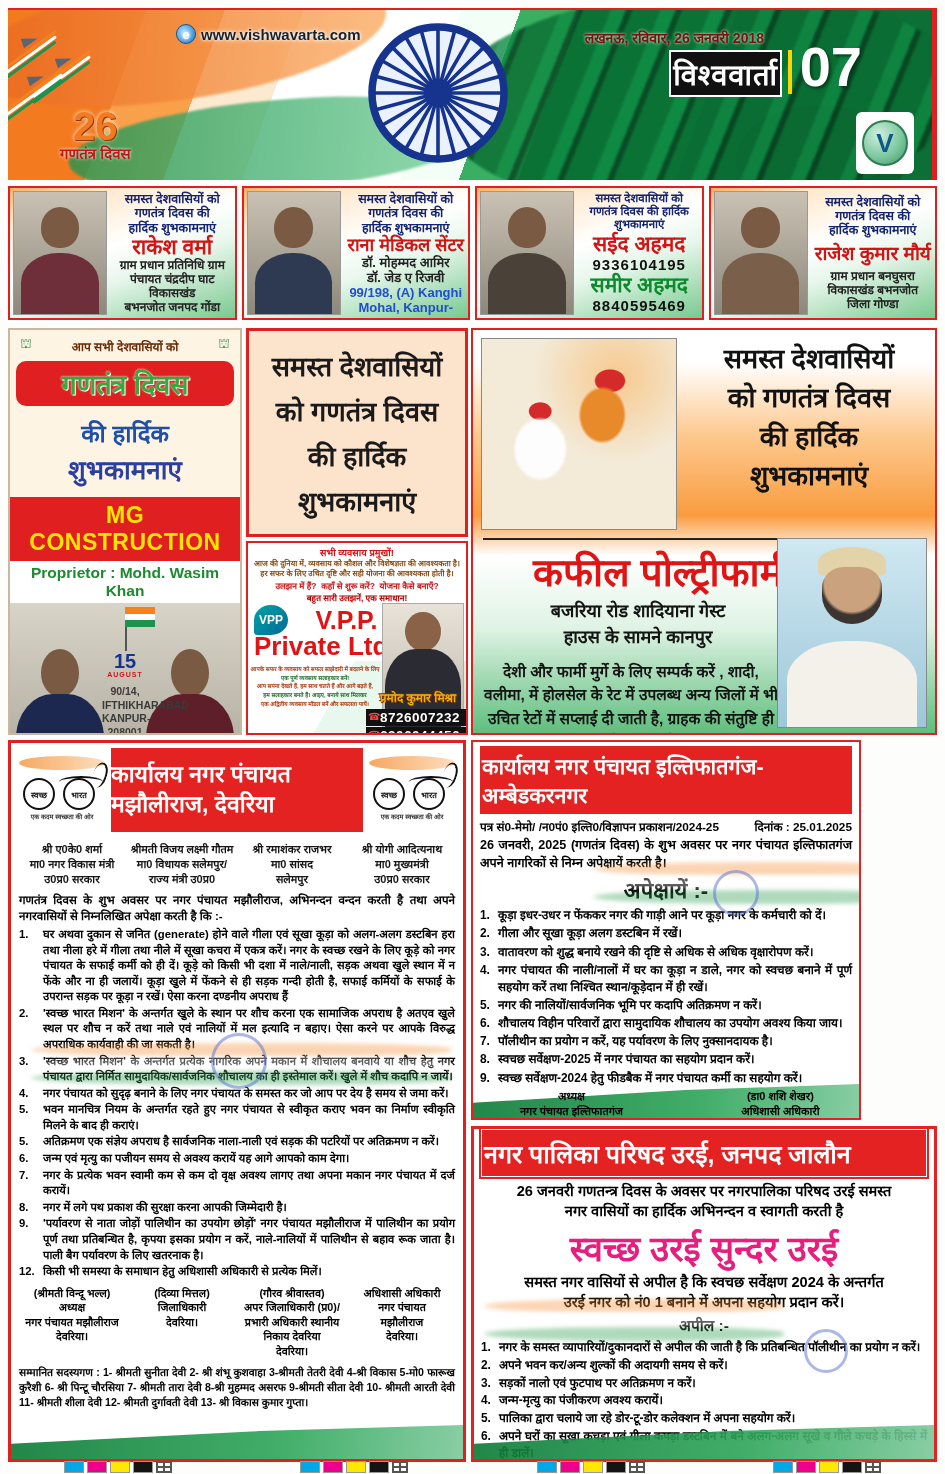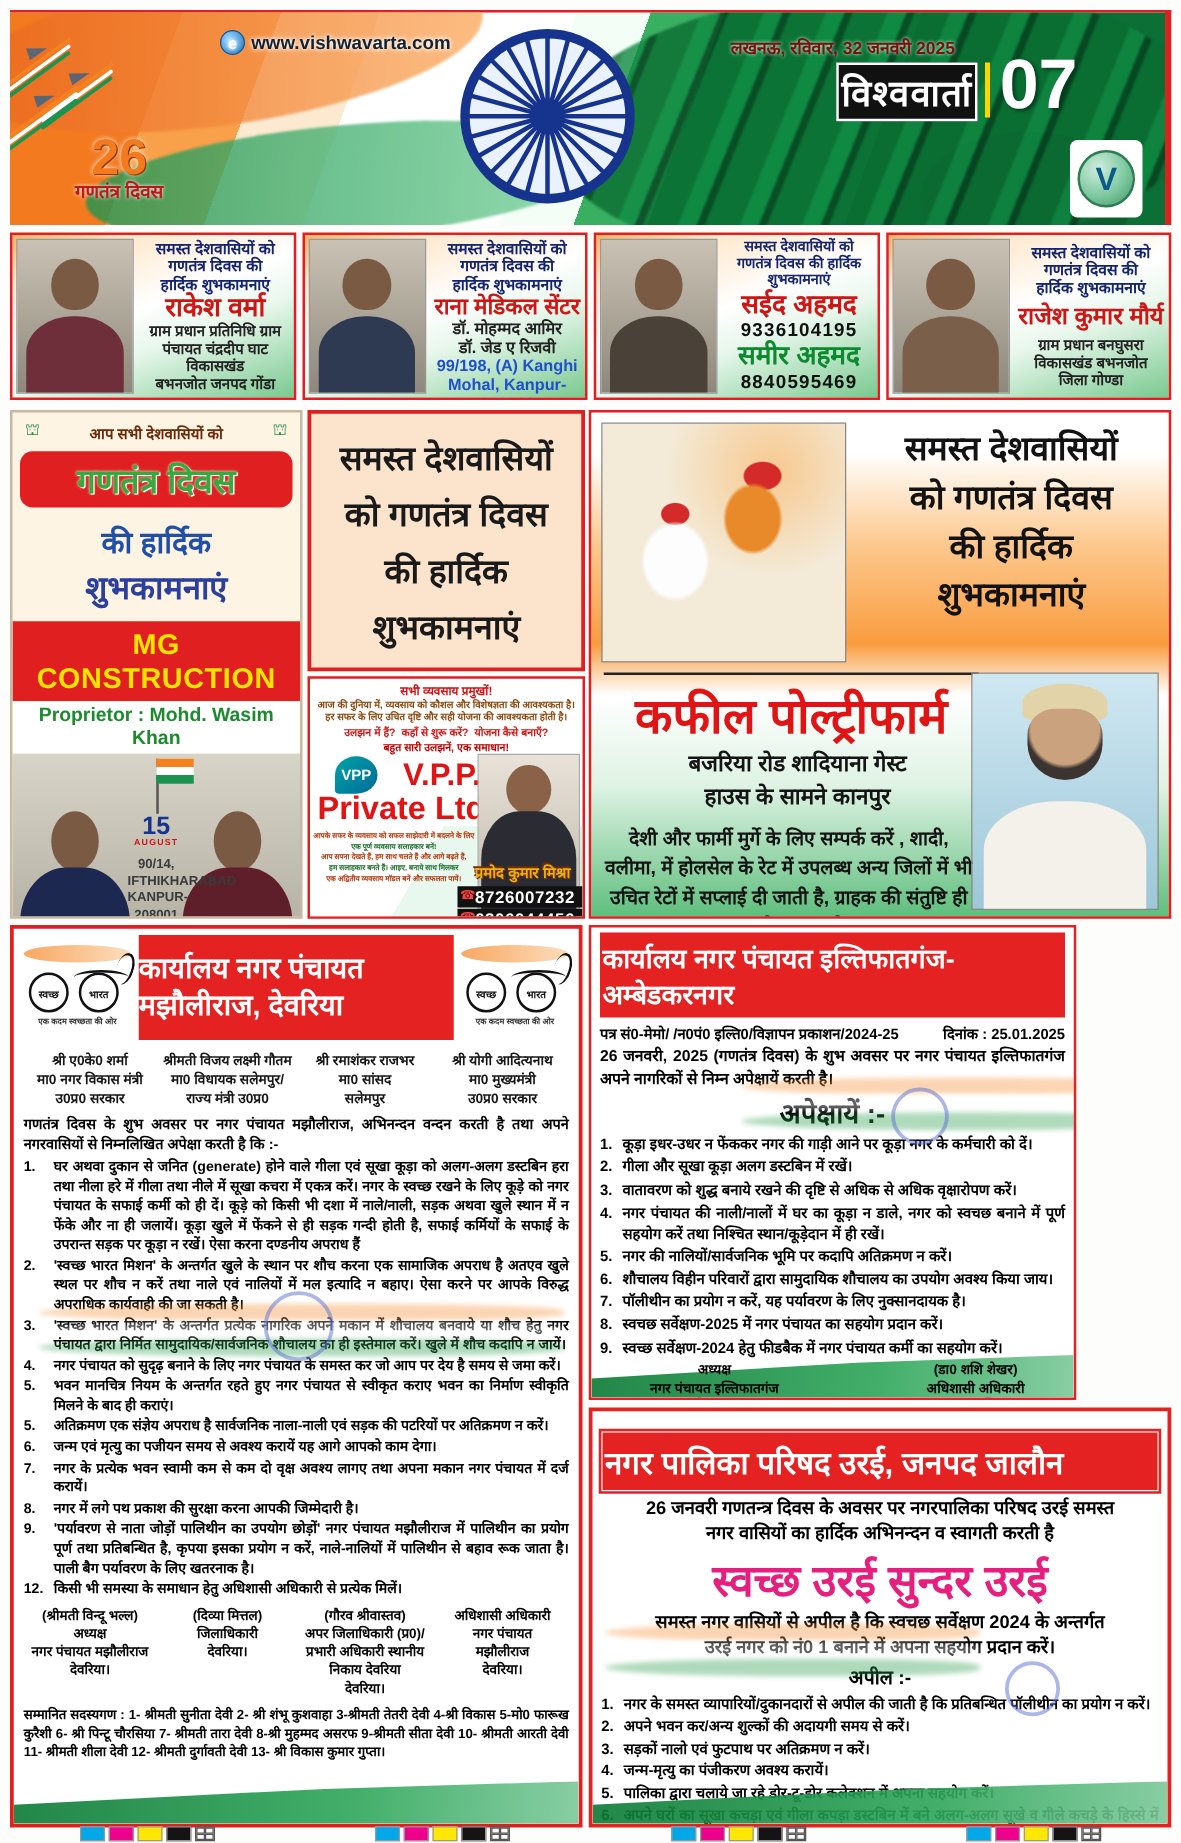--- a/index.html
+++ b/index.html
@@ -70,21 +70,21 @@
 .mgaug{position:absolute;left:0;top:64px;width:100%;text-align:center;font-size:7px;font-weight:900;color:#d11414;letter-spacing:1px}
 .mg-addr{position:absolute;left:0;top:78px;width:100%;text-align:center;font-size:10.5px;font-weight:900;color:#3a3a3a;line-height:1.3}
 .cgreet{position:absolute;left:246px;top:328px;width:222px;height:209px;border:3px solid #e02020;background:#fbe3cc;display:flex;flex-direction:column;justify-content:center;text-align:center;gap:8px}
 .cgreet span{font-size:27px;font-weight:900;color:#1a1a1a}
 .vpp{position:absolute;left:246px;top:541px;width:222px;height:194px;border:2px solid #e02020;background:#fff;overflow:hidden;text-align:center}
 .vpp-h{font-size:9.5px;font-weight:900;color:#d11414;margin-top:3px}
 .vpp-l{font-size:7.8px;font-weight:bold;color:#8a4a10;line-height:1.25;padding:0 3px}
 .vpp-q{font-size:8.5px;font-weight:900;color:#d11414;margin-top:2px}
 .vpp-s{font-size:8.5px;font-weight:900;color:#b00;margin-top:1px}
 .vpp-mid{display:flex;align-items:center;justify-content:flex-start;margin-top:2px}
-.vpplogo{width:34px;height:30px;border-radius:50% 50% 50% 10%;background:linear-gradient(135deg,#00a3a3,#006a9a);color:#fff;font-weight:900;font-size:12px;display:flex;align-items:center;justify-content:center;margin-left:20px;flex:none}
+.vpplogo{width:34px;height:30px;border-radius:50% 50% 50% 10%;background:linear-gradient(135deg,#00a3a3,#006a9a);color:#fff;font-weight:900;font-size:12px;display:flex;align-items:center;justify-content:center;margin-left:6px;flex:none}
 .vpp-t1{font-size:25px;font-weight:900;color:#e01414;flex:1;text-align:center}
 .vpp-t2{font-size:26px;font-weight:900;color:#e01414;text-align:left;padding-left:6px;line-height:.9}
 .vpp-body{position:relative;height:86px;margin-top:2px;background:linear-gradient(120deg,#fff 0 40%,#e8f8ee 40% 70%,#bfe9cf 100%)}
 .vpp-small{position:absolute;left:2px;top:4px;width:130px;font-size:5.8px;font-weight:bold;color:#1d6f2e;line-height:1.5;text-align:center}
 .vpp-small .rl{color:#b03a10}
 .vppman{position:absolute;right:2px;top:-58px;width:82px;height:142px;background:linear-gradient(180deg,#e8e2d8,#b9b2a6);border:1px solid #aaa}
 .vppman::before{content:"";position:absolute;left:28%;top:6%;width:44%;height:28%;border-radius:50%;background:#8a6248}
 .vppman::after{content:"";position:absolute;left:2%;top:32%;width:96%;height:68%;border-radius:40% 40% 0 0;background:#2b2b33}
 .vpp-name{position:absolute;right:0;top:28px;width:96px;font-size:12px;font-weight:900;color:#e8b40a;text-shadow:1px 1px 0 #7a2a00,-1px -1px 0 #7a2a00}
 .vpp-ph{position:absolute;right:0;top:48px;width:100px;background:#111;color:#fff;font-size:13.5px;font-weight:900;text-align:left;padding:1px 2px 1px 14px;letter-spacing:.5px}
@@ -93,21 +93,21 @@
 
 .kafeel{position:absolute;left:471px;top:328px;width:466px;height:407px;border:2px solid #e02020;overflow:hidden;background:linear-gradient(180deg,#fff 0 8%,#fdc98f 26%,#f99c3f 46%,#fff 56%,#dff3e4 74%,#5fbe7d 100%)}
 .hen{position:absolute;left:8px;top:8px;width:196px;height:192px;border:1px solid #888;background:
  radial-gradient(60px 70px at 30% 58%,#fdfdfd 0 40%,transparent 46%),
  radial-gradient(50px 60px at 62% 40%,#e88a2a 0 42%,transparent 48%),
  radial-gradient(24px 18px at 66% 22%,#d42a2a 0 60%,transparent 66%),
  radial-gradient(18px 14px at 30% 38%,#d42a2a 0 60%,transparent 66%),
  radial-gradient(120px 120px at 70% 20%,#f7c98f,#f3ead7 70%)}
 .kgreet{position:absolute;left:214px;top:10px;width:244px;text-align:center;line-height:1.45}
 .kgreet span{display:block;font-size:27px;font-weight:900;color:#121212}
-.ktitle{position:absolute;left:10px;top:208px;width:300px;text-align:center;font-size:39px;font-weight:900;color:#e01414;border-top:2px solid #222;padding-top:4px}
+.ktitle{position:absolute;left:10px;top:208px;width:300px;text-align:right;font-size:39px;font-weight:900;color:#e01414;border-top:2px solid #222;padding-top:4px}
 .kaddr{position:absolute;left:30px;top:268px;width:270px;text-align:center;font-size:18px;font-weight:900;color:#141414;line-height:1.45}
 .kbody{position:absolute;left:8px;top:330px;width:300px;text-align:center;font-size:15.5px;font-weight:900;color:#141414;line-height:1.5}
 .kman{position:absolute;right:8px;top:208px;width:150px;height:190px;border:1px solid #888;background:linear-gradient(180deg,#cfe8f2,#9ec7d8)}
 .kman::before{content:"";position:absolute;left:27%;top:4%;width:46%;height:16%;border-radius:50% 50% 20% 20%;background:#e2d3a8}
 .kman::after{content:"";position:absolute;left:30%;top:15%;width:40%;height:30%;border-radius:40% 40% 55% 55%;background:radial-gradient(circle at 50% 30%,#caa27e 0 55%,#3c3430 62%)}
 .kbodyshape{position:absolute;left:6%;bottom:0;width:88%;height:46%;border-radius:45% 45% 0 0;background:#f3f1ea}
 
 .notice{position:absolute;background:#fff;overflow:hidden}
 .redband{background:#e42222;color:#fff;font-weight:900;text-align:left}
 .flagwm{position:absolute;opacity:.38;pointer-events:none}
@@ -143,21 +143,21 @@
 .rn-title{font-size:21.5px;padding:5px 2px;margin-bottom:4px}
 .rn-memo{display:flex;justify-content:space-between;font-size:11.8px;font-weight:900}
 .rn-intro{font-size:12.6px;font-weight:bold;margin-top:3px;line-height:1.4;text-align:justify}
 .rn-h{Text-align:center;font-size:22px;font-weight:900;text-align:center;margin:2px 0}
 .rn .nl{font-size:11.9px;line-height:1.44}
 .rn .nl .no{width:18px}
 .rn-signs{display:flex;justify-content:space-between;margin-top:2px;position:relative;z-index:2}
 .rn-sgn{text-align:center;font-size:11px;font-weight:900;line-height:1.35}
 .rn-sgn.lft{margin-left:40px}.rn-sgn.rgt{margin-right:20px}
 
-.un{left:471px;top:1126px;width:466px;height:336px;border:3px solid #e42222;padding:16px 7px}
+.un{left:471px;top:1126px;width:466px;height:336px;border:3px solid #e42222;padding:0 7px}
 .un-title{font-size:25px;padding:6px 2px;border:1px solid #fff;outline:2px solid #e42222}
 .un-intro{text-align:center;font-size:14.6px;font-weight:900;margin-top:5px;line-height:1.35}
 .un-slogan{text-align:center;font-size:35px;font-weight:900;color:#e61e7e;margin:3px 0 2px}
 .un-appeal{text-align:center;font-size:14.6px;font-weight:900;line-height:1.35}
 .un-h{text-align:center;font-size:15.5px;font-weight:900;margin:1px 0}
 .un .nl{font-size:11.9px;line-height:1.42}
 .un .nl .no{width:18px}
 
 .pmrow{position:absolute;left:0;top:1459px;width:945px;height:15px;display:flex;justify-content:space-around;align-items:center}
 .pmg{display:flex;gap:3px;align-items:center}
@@ -224,21 +224,21 @@
             <line x1="50" y1="50" x2="50" y2="7" transform="rotate(270 50 50)"></line>
             <line x1="50" y1="50" x2="50" y2="7" transform="rotate(285 50 50)"></line>
             <line x1="50" y1="50" x2="50" y2="7" transform="rotate(300 50 50)"></line>
             <line x1="50" y1="50" x2="50" y2="7" transform="rotate(315 50 50)"></line>
             <line x1="50" y1="50" x2="50" y2="7" transform="rotate(330 50 50)"></line>
             <line x1="50" y1="50" x2="50" y2="7" transform="rotate(345 50 50)"></line>
           </g>
         <circle class="hub" cx="50" cy="50" r="7"></circle>
       </svg>
     </div>
-    <div class="dateline">लखनऊ,   रविवार, 32 जनवरी 2025</div>
+    <div class="dateline">लखनऊ,   रविवार, 26 जनवरी 2018</div>
     <div class="pname">विश्ववार्ता</div>
     <div class="pbar"></div>
     <div class="pnum">07</div>
     <div class="vlogo">
       <div class="vball">V</div>
     </div>
   </div>
 
   <div class="gadrow">
 

